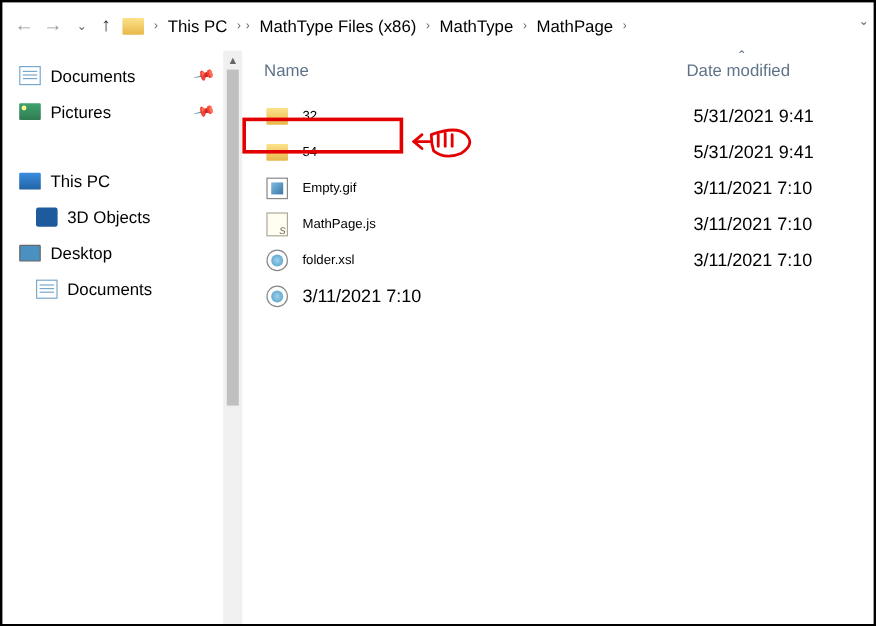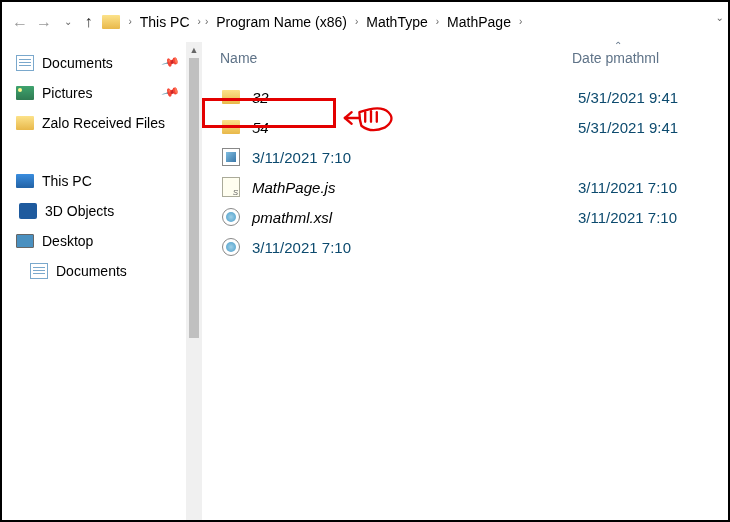--- a/index.html
+++ b/index.html
@@ -34,22 +34,22 @@
 .desktop-icon { width: 18px; height: 14px; border: 1px solid #666; background: #4a90c0; border-radius: 1px; }
 .objects-icon { width: 18px; height: 16px; background: #1e5a9e; border-radius: 2px; position: relative; }
 .main { flex: 1; position: relative; padding: 8px 0 0 12px; }
 .columns-header { display: flex; color: #5f7388; font-size: 14px; border-bottom: 0px solid #e5e5e5; padding-bottom: 10px; }
 .col-name { width: 358px; padding-left: 6px; cursor: pointer; }
 .col-date { flex: 1; cursor: pointer; display: flex; align-items: center; gap: 4px; position: relative; }
 .sort-indicator { position: absolute; top: -10px; left: 42px; font-size: 10px; color: #5f7388; }
 .file-list { margin-top: 6px; }
 .file-row { display: flex; align-items: center; height: 30px; cursor: pointer; position: relative; }
 .file-row .icon { width: 22px; height: 22px; margin-left: 6px; margin-right: 10px; display: flex; align-items: center; justify-content: center; }
-.file-row .name { width: 326px; font-size: 15px; font-style: italic; }
-.file-row .date { font-size: 15px; color: #0c4a6e; }
+.file-row .name { width: 326px; font-size: 11px; }
+.file-row .date { font-size: 15px; color: #000000; }
 .file-icon-gif { width: 18px; height: 18px; background: #fff; border: 1px solid #888; position: relative; }
 .file-icon-gif::before { content: ""; position: absolute; left: 3px; top: 3px; right: 3px; bottom: 3px; background: linear-gradient(135deg,#7fbde0,#3a77a8); }
 .file-icon-js { width: 18px; height: 20px; background: #fffef0; border: 1px solid #aa9; position: relative; }
 .file-icon-js::after { content: "S"; position: absolute; bottom: -1px; right: 1px; font-size: 8px; color: #666; font-style: italic; }
 .file-icon-xsl { width: 18px; height: 18px; background: #fff; border: 1px solid #888; border-radius: 50%; position: relative; }
 .file-icon-xsl::after { content: ""; position: absolute; left: 3px; top: 3px; right: 3px; bottom: 3px; background: radial-gradient(#a0d0e8, #4a9dc9); border-radius: 50%; }
 .highlight-box { position: absolute; border: 3px solid #e30000; left: 0px; top: 56px; width: 134px; height: 30px; pointer-events: none; }
 .pointer-hand { position: absolute; left: 140px; top: 56px; width: 58px; height: 40px; pointer-events: none; }
 .right-edge-dropdown { position: absolute; right: 4px; top: 10px; color: #666; font-size: 10px; }
 </style>
@@ -64,21 +64,21 @@
       <span class="nav-arrow">→</span>
       <span class="dropdown-caret">⌄</span>
       <span class="nav-arrow up">↑</span>
     </div>
     <div class="breadcrumb">
       <span class="folder-icon-small"></span>
       <span class="crumb-sep">›</span>
       <span class="crumb">This PC</span>
       <span class="crumb-sep">›</span>
       <span class="crumb-sep">›</span>
-      <span class="crumb">Program Name (x86)</span>
+      <span class="crumb">MathType Files (x86)</span>
       <span class="crumb-sep">›</span>
       <span class="crumb">MathType</span>
       <span class="crumb-sep">›</span>
       <span class="crumb">MathPage</span>
       <span class="crumb-sep">›</span>
     </div>
     <span class="right-edge-dropdown">⌄</span>
   </div>
 
   <div class="body">
@@ -91,37 +91,31 @@
         <span class="label">Documents</span>
         <span class="pin">📌</span>
       </div>
       <div class="sidebar-item">
         <span class="icon">
             <span class="pics-icon"></span>
           </span>
         <span class="label">Pictures</span>
         <span class="pin">📌</span>
       </div>
-      <div class="sidebar-item">
-        <span class="icon">
-            <span class="folder-icon"></span>
-          </span>
-        <span class="label">Zalo Received Files</span>
-      </div>
 
       <div class="section-gap"></div>
 
       <div class="section-gap"></div>
       <div class="sidebar-item">
         <span class="icon">
             <span class="thispc-icon"></span>
           </span>
         <span class="label">This PC</span>
       </div>
-      <div class="sidebar-item" style="padding-left:17px">
+      <div class="sidebar-item" style="padding-left:28px">
         <span class="icon">
             <span class="objects-icon"></span>
           </span>
         <span class="label">3D Objects</span>
       </div>
       <div class="sidebar-item" style="">
         <span class="icon">
             <span class="desktop-icon"></span>
           </span>
         <span class="label">Desktop</span>
@@ -137,21 +131,21 @@
         <div class="arrow-up">▲</div>
         <div class="thumb"></div>
       </div>
     </div>
 
     <div class="main">
       <div class="columns-header">
         <div class="col-name">Name</div>
         <div class="col-date">
           <span class="sort-indicator">⌃</span>
-          <span>Date pmathml</span>
+          <span>Date modified</span>
         </div>
       </div>
 
       <div class="file-list">
         <div class="file-row">
           <span class="icon">
               <span class="folder-icon"></span>
             </span>
           <span class="name">32</span>
           <span class="date">5/31/2021 9:41 </span>
@@ -160,34 +154,35 @@
           <span class="icon">
               <span class="folder-icon"></span>
             </span>
           <span class="name">54</span>
           <span class="date">5/31/2021 9:41 </span>
         </div>
         <div class="file-row">
           <span class="icon">
               <span class="file-icon-gif"></span>
             </span>
+          <span class="name">Empty.gif</span>
           <span class="date">3/11/2021 7:10 </span>
         </div>
         <div class="file-row">
           <span class="icon">
               <span class="file-icon-js"></span>
             </span>
           <span class="name">MathPage.js</span>
           <span class="date">3/11/2021 7:10 </span>
         </div>
         <div class="file-row">
           <span class="icon">
               <span class="file-icon-xsl"></span>
             </span>
-          <span class="name">pmathml.xsl</span>
+          <span class="name">folder.xsl</span>
           <span class="date">3/11/2021 7:10 </span>
         </div>
         <div class="file-row">
           <span class="icon">
               <span class="file-icon-xsl"></span>
             </span>
           <span class="date">3/11/2021 7:10 </span>
         </div>
 
         <div class="highlight-box"></div>

